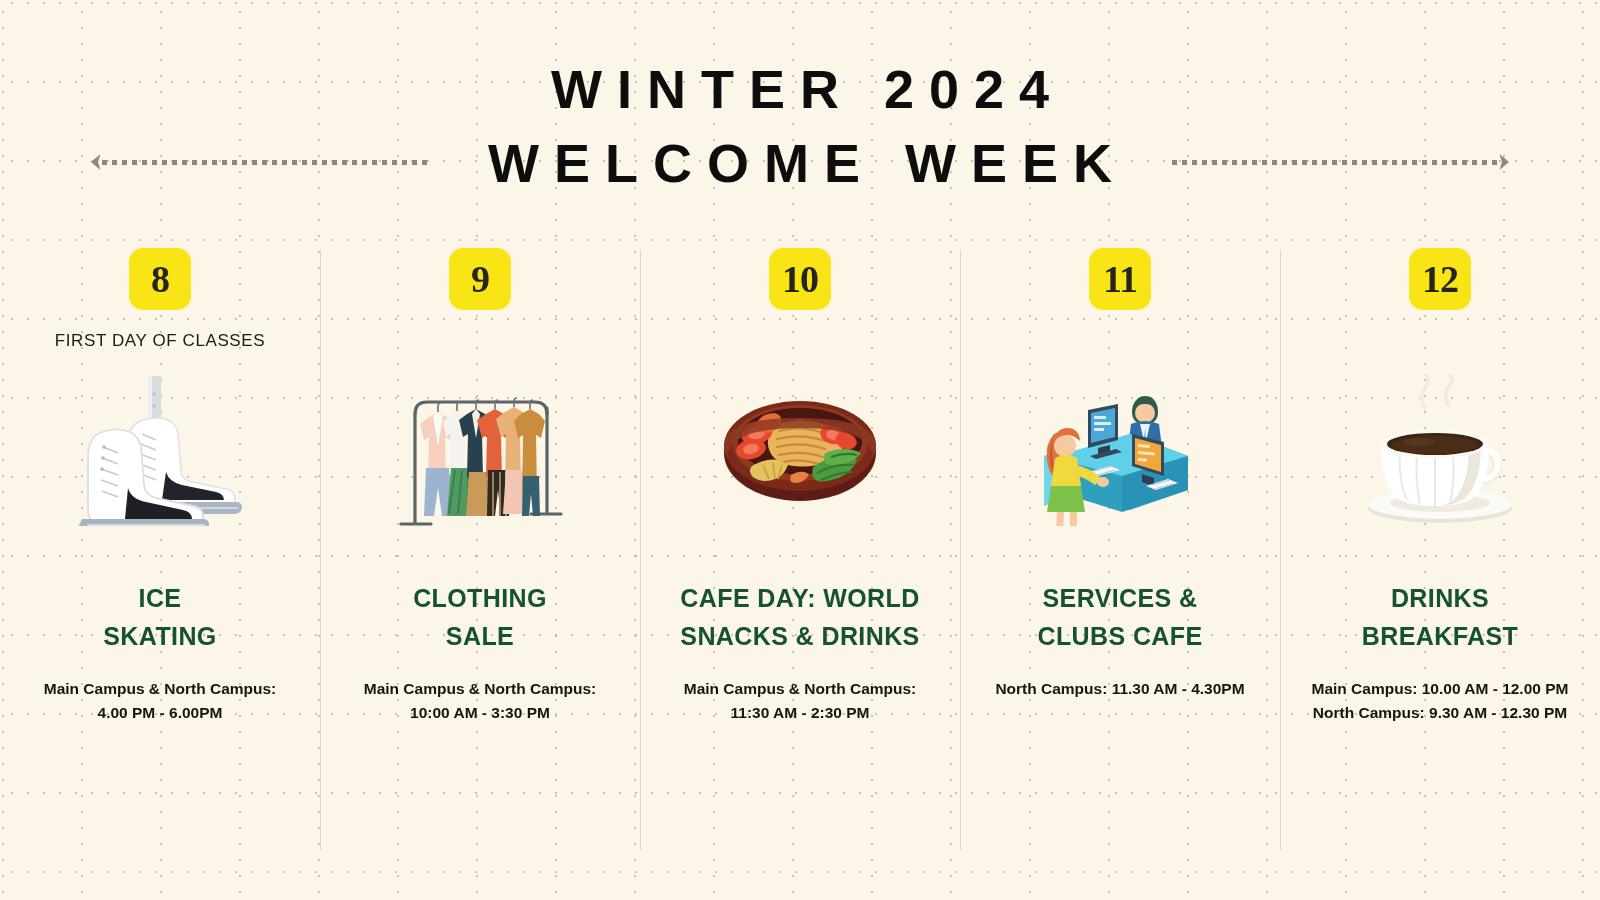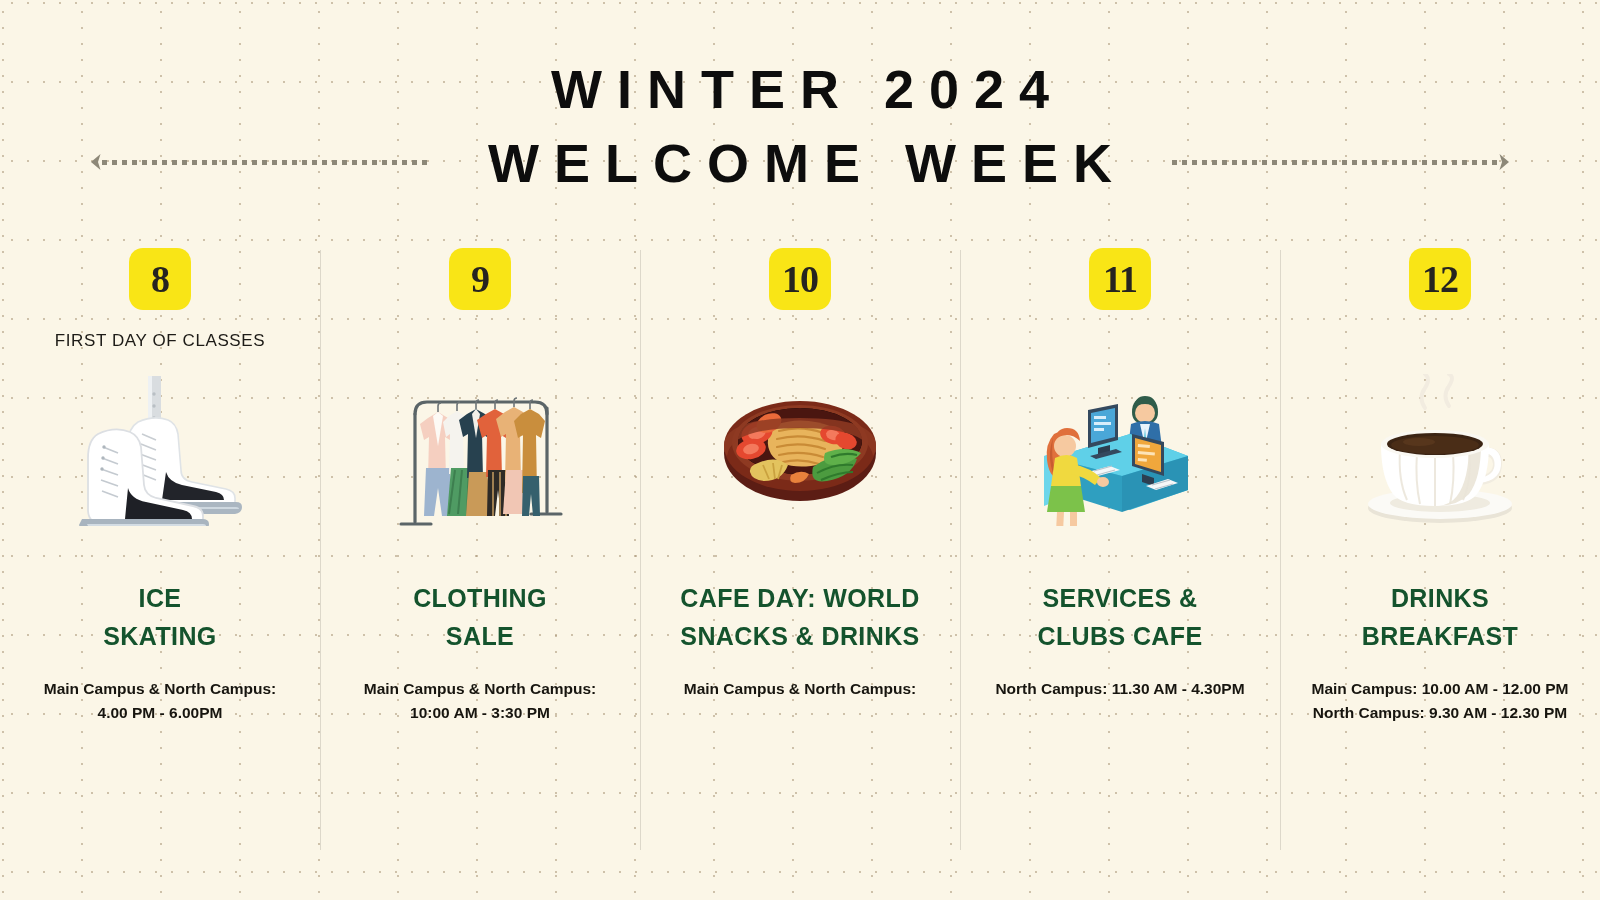--- a/index.html
+++ b/index.html
@@ -365,20 +365,21 @@
         </svg>
       </div>
 
       <div class="event-title">
         <div>CAFE DAY: WORLD</div>
         <div>SNACKS &amp; DRINKS</div>
       </div>
 
       <div class="event-times">
         <div>Main Campus &amp; North Campus:</div>
+        <div>11:30 AM - 2:30 PM</div>
       </div>
     </div>
 
     <div class="col">
       <div class="date-badge">11</div>
       <div class="date-note"></div>
 
       <div class="art">
         <svg width="185" height="150" viewBox="0 0 185 150">
 

